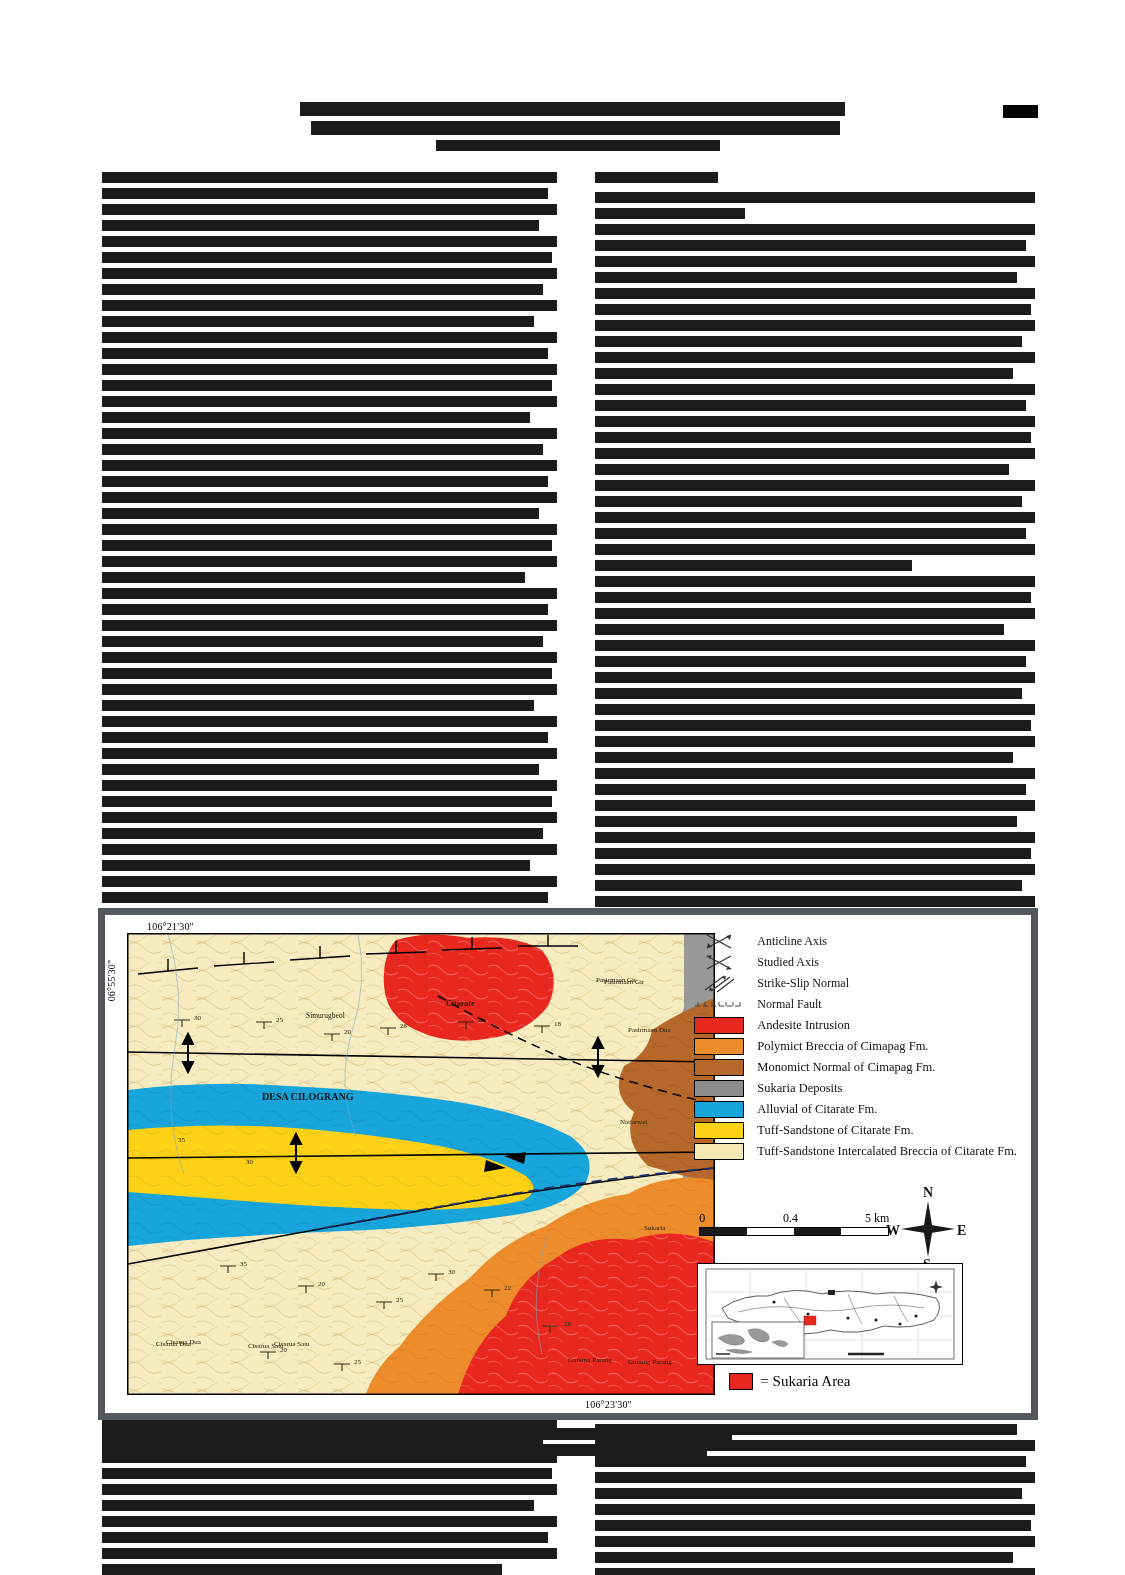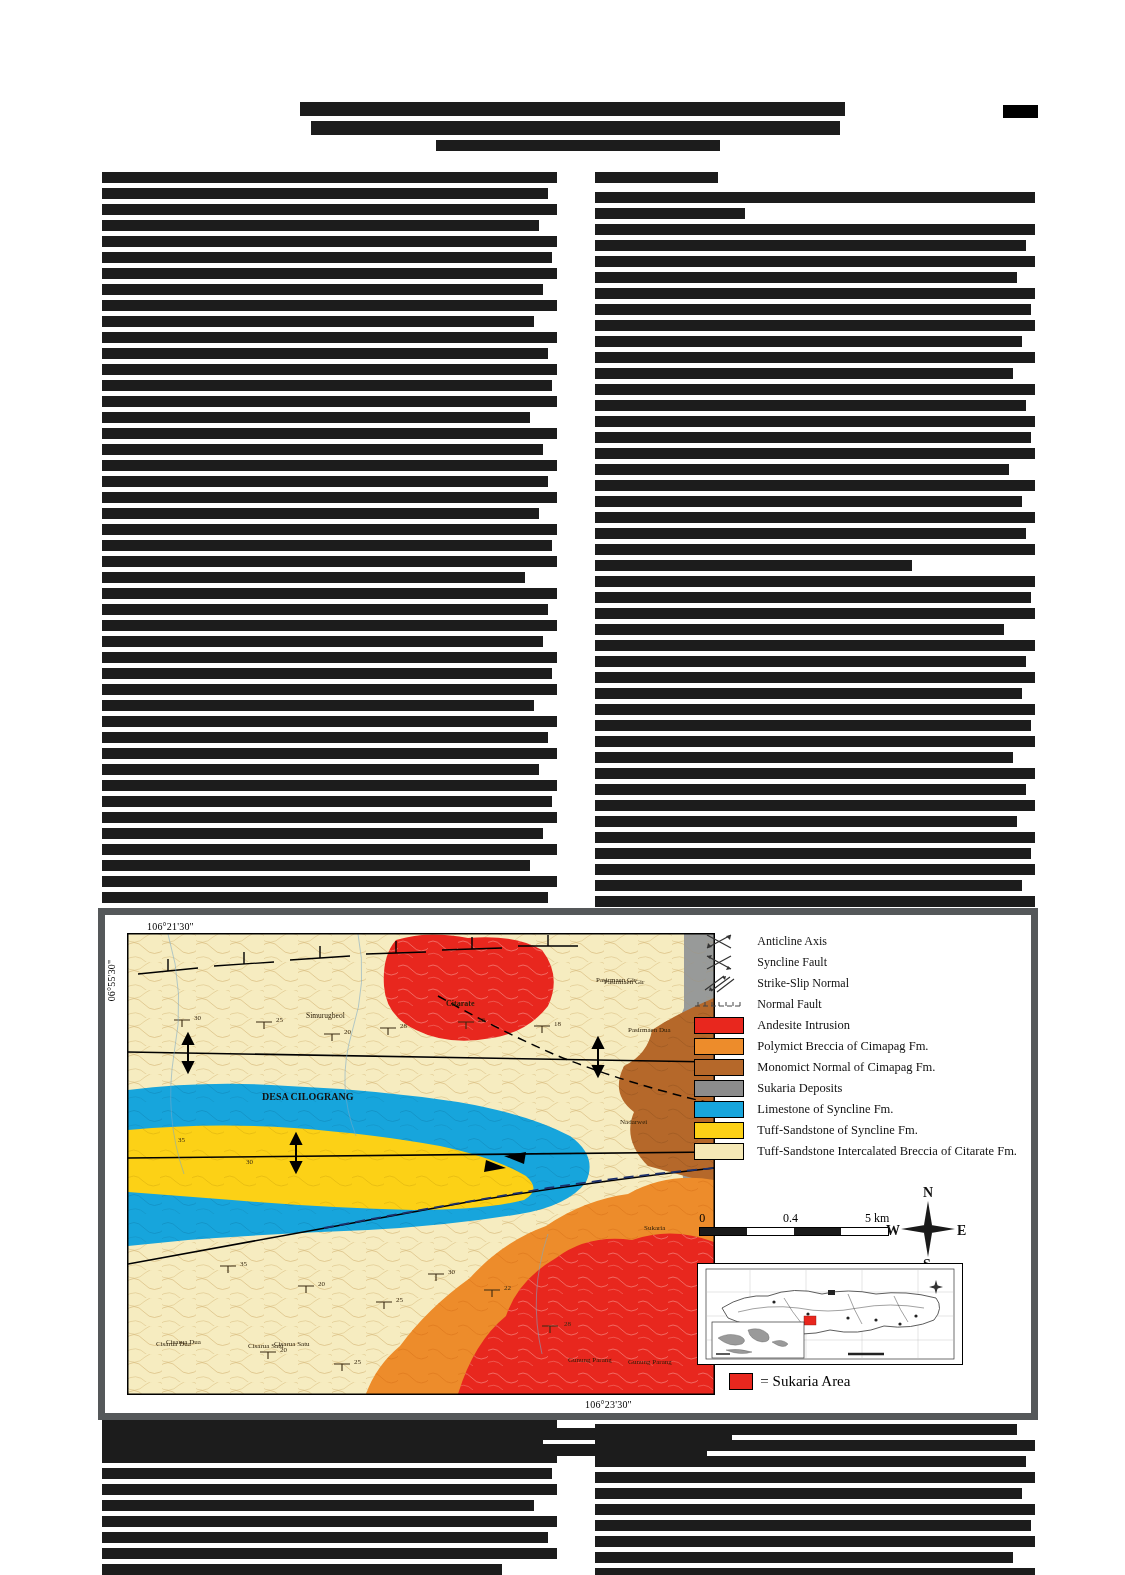--- a/index.html
+++ b/index.html
@@ -439,21 +439,21 @@
     </div>
 
     <div class="leg-row">
       <span class="leg-sym">
         <svg width="34" height="19" viewBox="0 0 34 19">
           <path d="M5 3 L29 16 M29 3 L5 16" stroke="#333" stroke-width="1.3" fill="none"></path>
           <path d="M8 6 l-3 -3 l5 -1 Z" fill="#333"></path>
           <path d="M26 13 l3 3 l-5 1 Z" fill="#333"></path>
         </svg>
       </span>
-      <span class="leg-line-label">Syncline Fault</span>
+      <span class="leg-line-label">Studied Axis</span>
     </div>
 
     <div class="leg-row">
       <span class="leg-sym">
         <svg width="34" height="19" viewBox="0 0 34 19">
           <path d="M3 16 L22 2 M9 17 L28 3 M15 18 L32 5" stroke="#333" stroke-width="1.2" fill="none"></path>
           <path d="M20 3 l4 -1 l-1 4 Z" fill="#333"></path>
           <path d="M11 16 l-4 1 l1 -4 Z" fill="#333"></path>
         </svg>
       </span>
@@ -499,27 +499,27 @@
     <div class="leg-row">
       <span class="leg-sym">
         <span class="leg-swatch" style="background:#8c8c8c"></span>
           </span>
       <span class="leg-label">Sukaria Deposits</span>
     </div>
     <div class="leg-row">
       <span class="leg-sym">
         <span class="leg-swatch" style="background:#17a5dc"></span>
           </span>
-      <span class="leg-label">Limestone of Syncline Fm.</span>
+      <span class="leg-label">Alluvial of Citarate Fm.</span>
     </div>
     <div class="leg-row">
       <span class="leg-sym">
         <span class="leg-swatch" style="background:#fcd116"></span>
           </span>
-      <span class="leg-label">Tuff-Sandstone of Syncline Fm.</span>
+      <span class="leg-label">Tuff-Sandstone of Citarate Fm.</span>
     </div>
     <div class="leg-row">
       <span class="leg-sym">
         <span class="leg-swatch" style="background:#f5e8b5"></span>
           </span>
       <span class="leg-label">Tuff-Sandstone Intercalated Breccia of Citarate Fm.</span>
     </div>
 
     <div id="scale-wrap">
       <div id="scale-nums">

